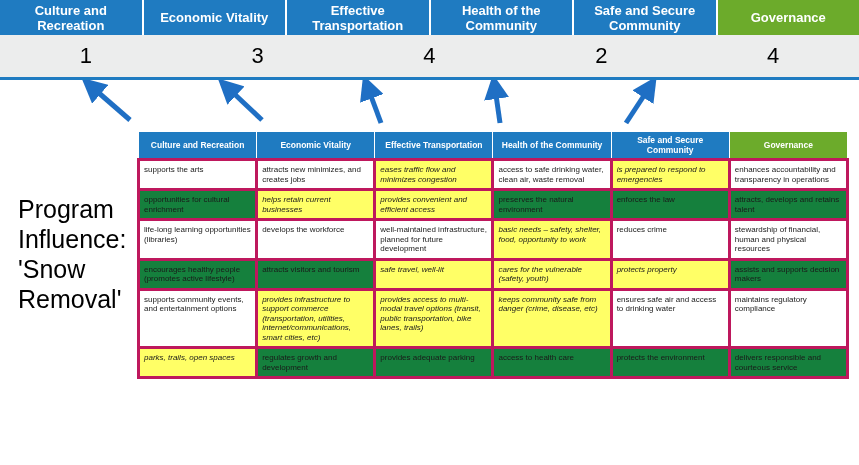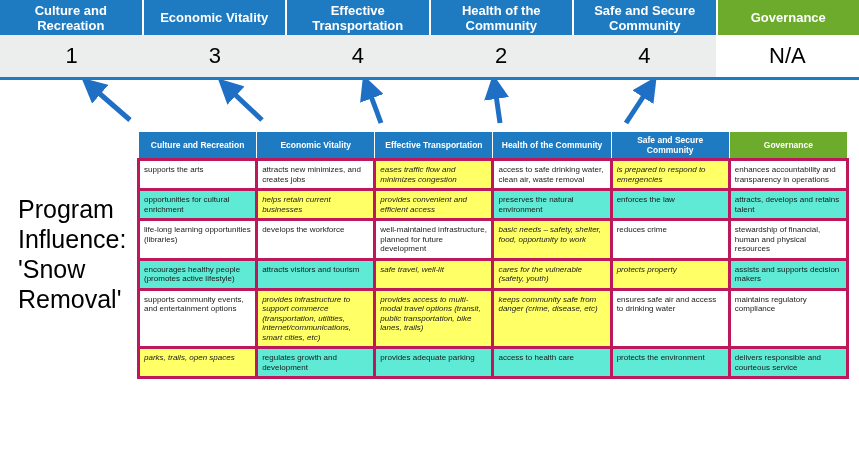--- a/index.html
+++ b/index.html
@@ -119,21 +119,21 @@
     font-size: 8px;
     line-height: 9.5px;
     color: #1a1a1a;
     vertical-align: top;
     padding: 4px 4px;
     border: 3px solid #be185d;
     background: #ffffff;
     height: 28px;
     box-sizing: border-box;
   }
-  #matrix tr.shaded td { background: #5eead4; }
+  #matrix tr.shaded td { background: #15803d; }
   #matrix td.hl { background: #ffff66 !important; font-style: italic; }
   #matrix td.empty { background: #ffffff !important; border-color: #ffffff; }
   #matrix tr.shaded td.empty { background: #ffffff !important; }
 </style>
 </head>
 <body>
 
 <div id="top-band">
     <div class="top-cell blue">Culture and Recreation</div>
     <div class="top-cell blue">Economic Vitality</div>
@@ -141,21 +141,20 @@
     <div class="top-cell blue">Health of the Community</div>
     <div class="top-cell blue">Safe and Secure Community</div>
     <div class="top-cell green">Governance</div>
   </div>
 <div id="score-band">
     <div class="score-cell">1</div>
     <div class="score-cell">3</div>
     <div class="score-cell">4</div>
     <div class="score-cell">2</div>
     <div class="score-cell">4</div>
-    <div class="score-cell last">N/A</div>
   </div>
 <div id="band-underline"></div>
 
 <div id="arrows">
   <svg width="859" height="50" viewBox="0 0 859 50" xmlns="http://www.w3.org/2000/svg">
     <defs>
       <marker id="ah" markerWidth="5" markerHeight="5" refX="2.2" refY="2.5" orient="auto">
         <path d="M0,0 L5,2.5 L0,5 z" fill="#1f6fc4"></path>
       </marker>
     </defs>

